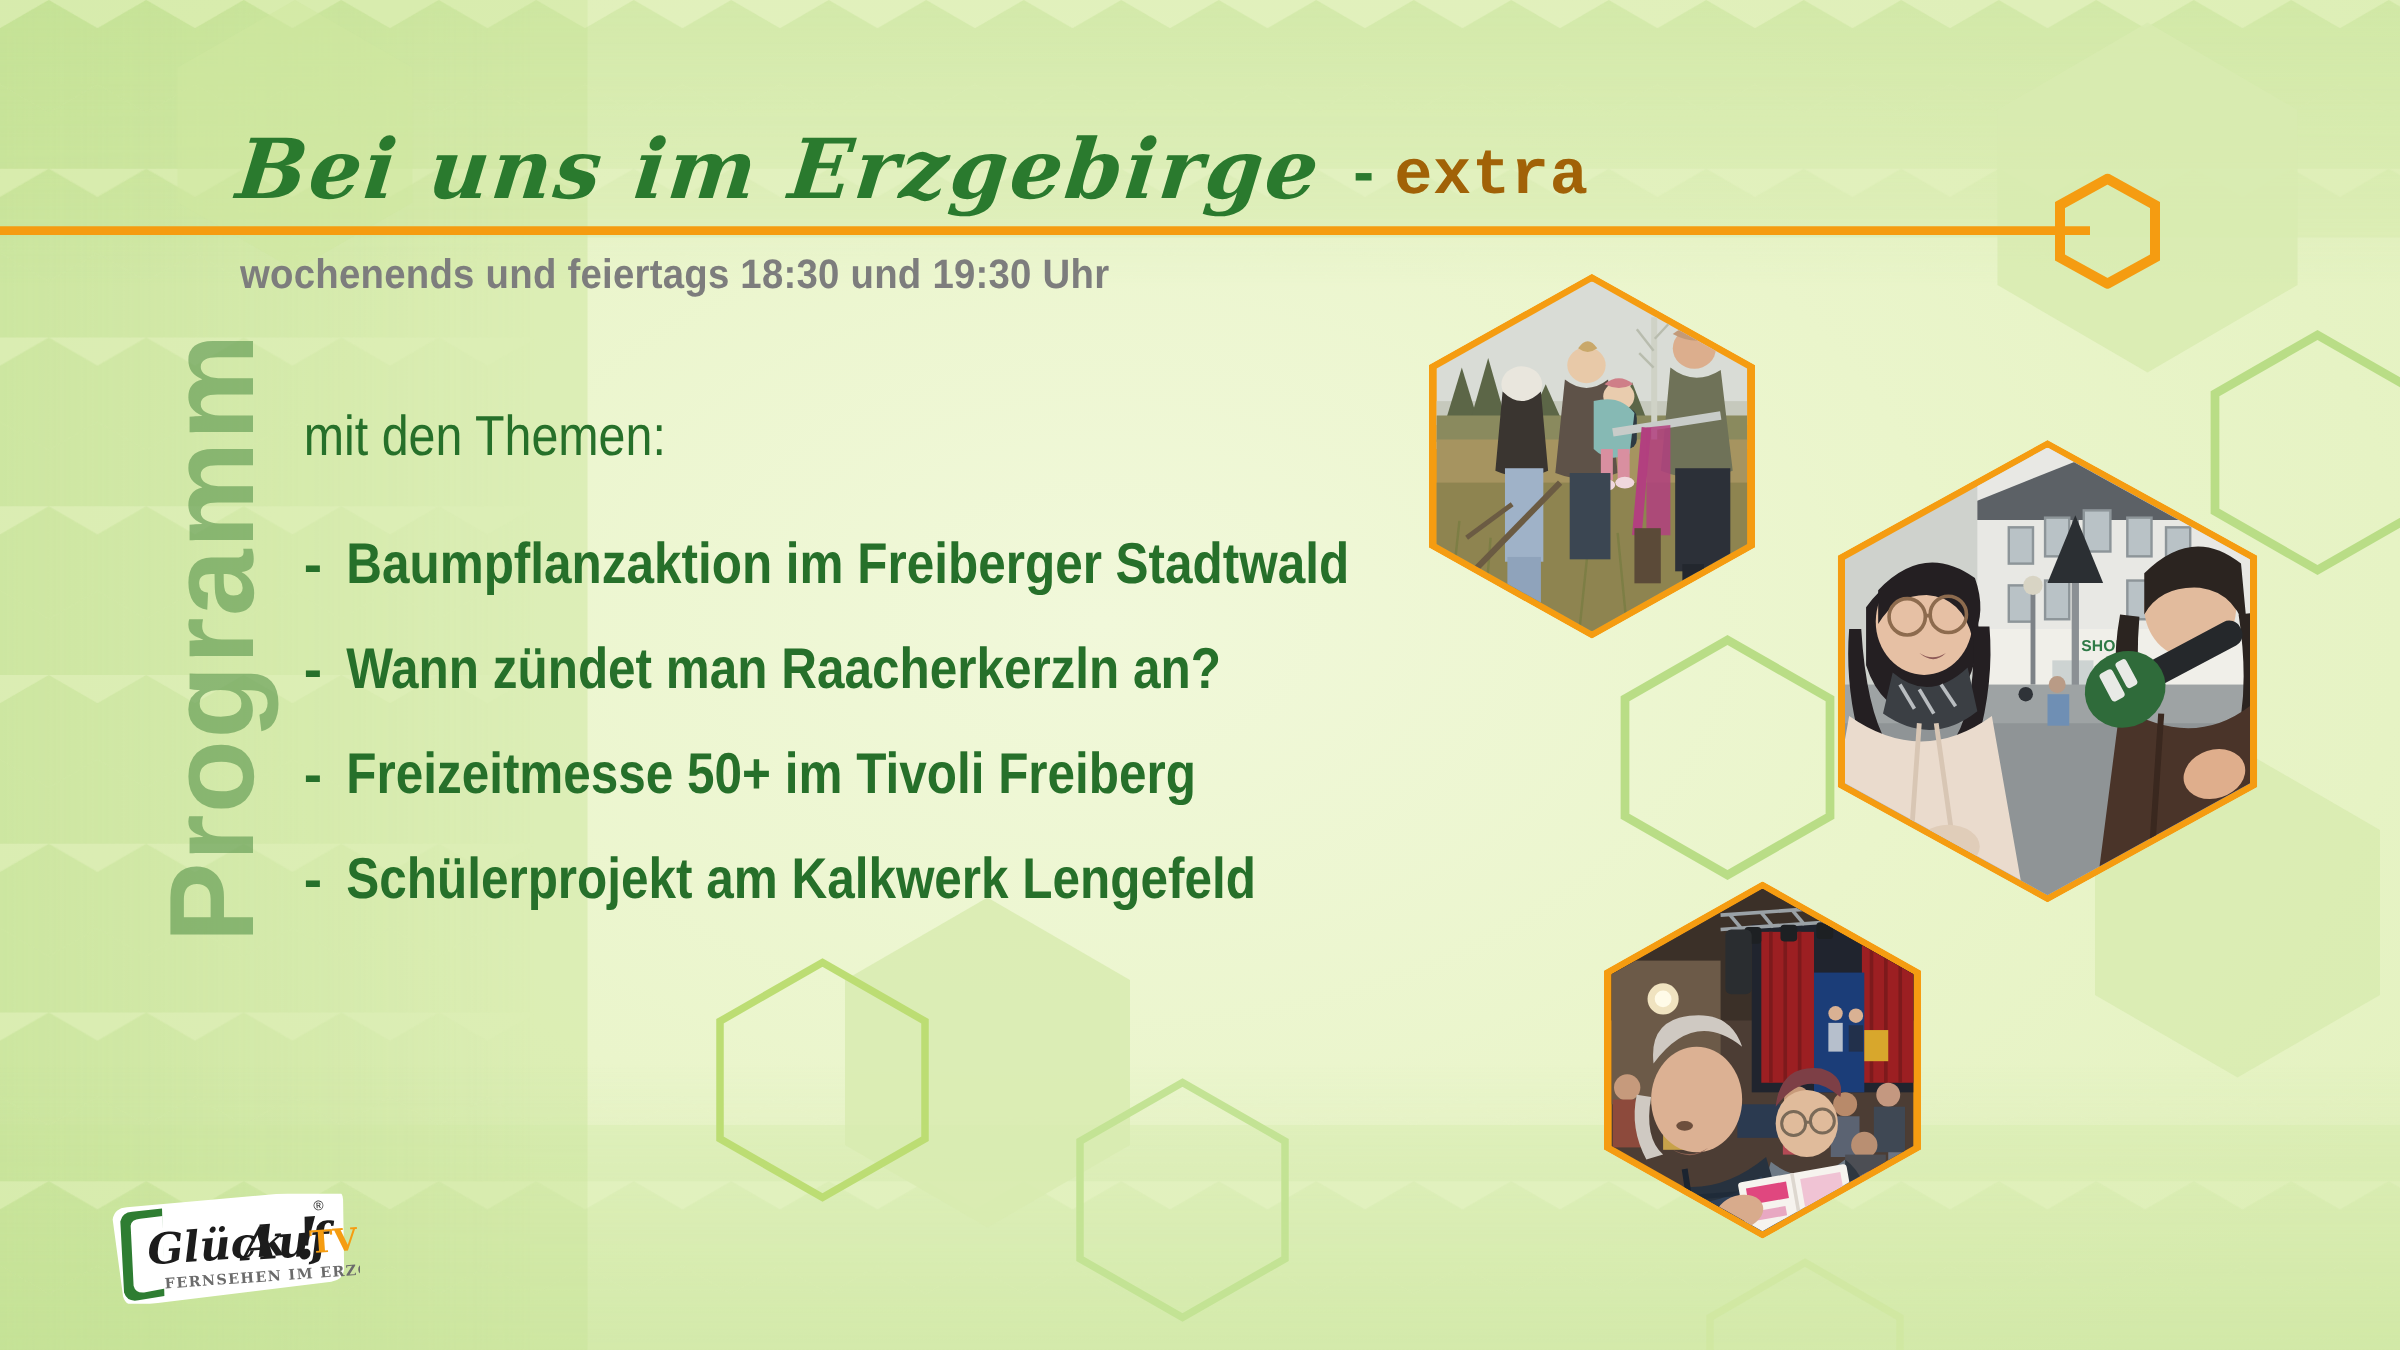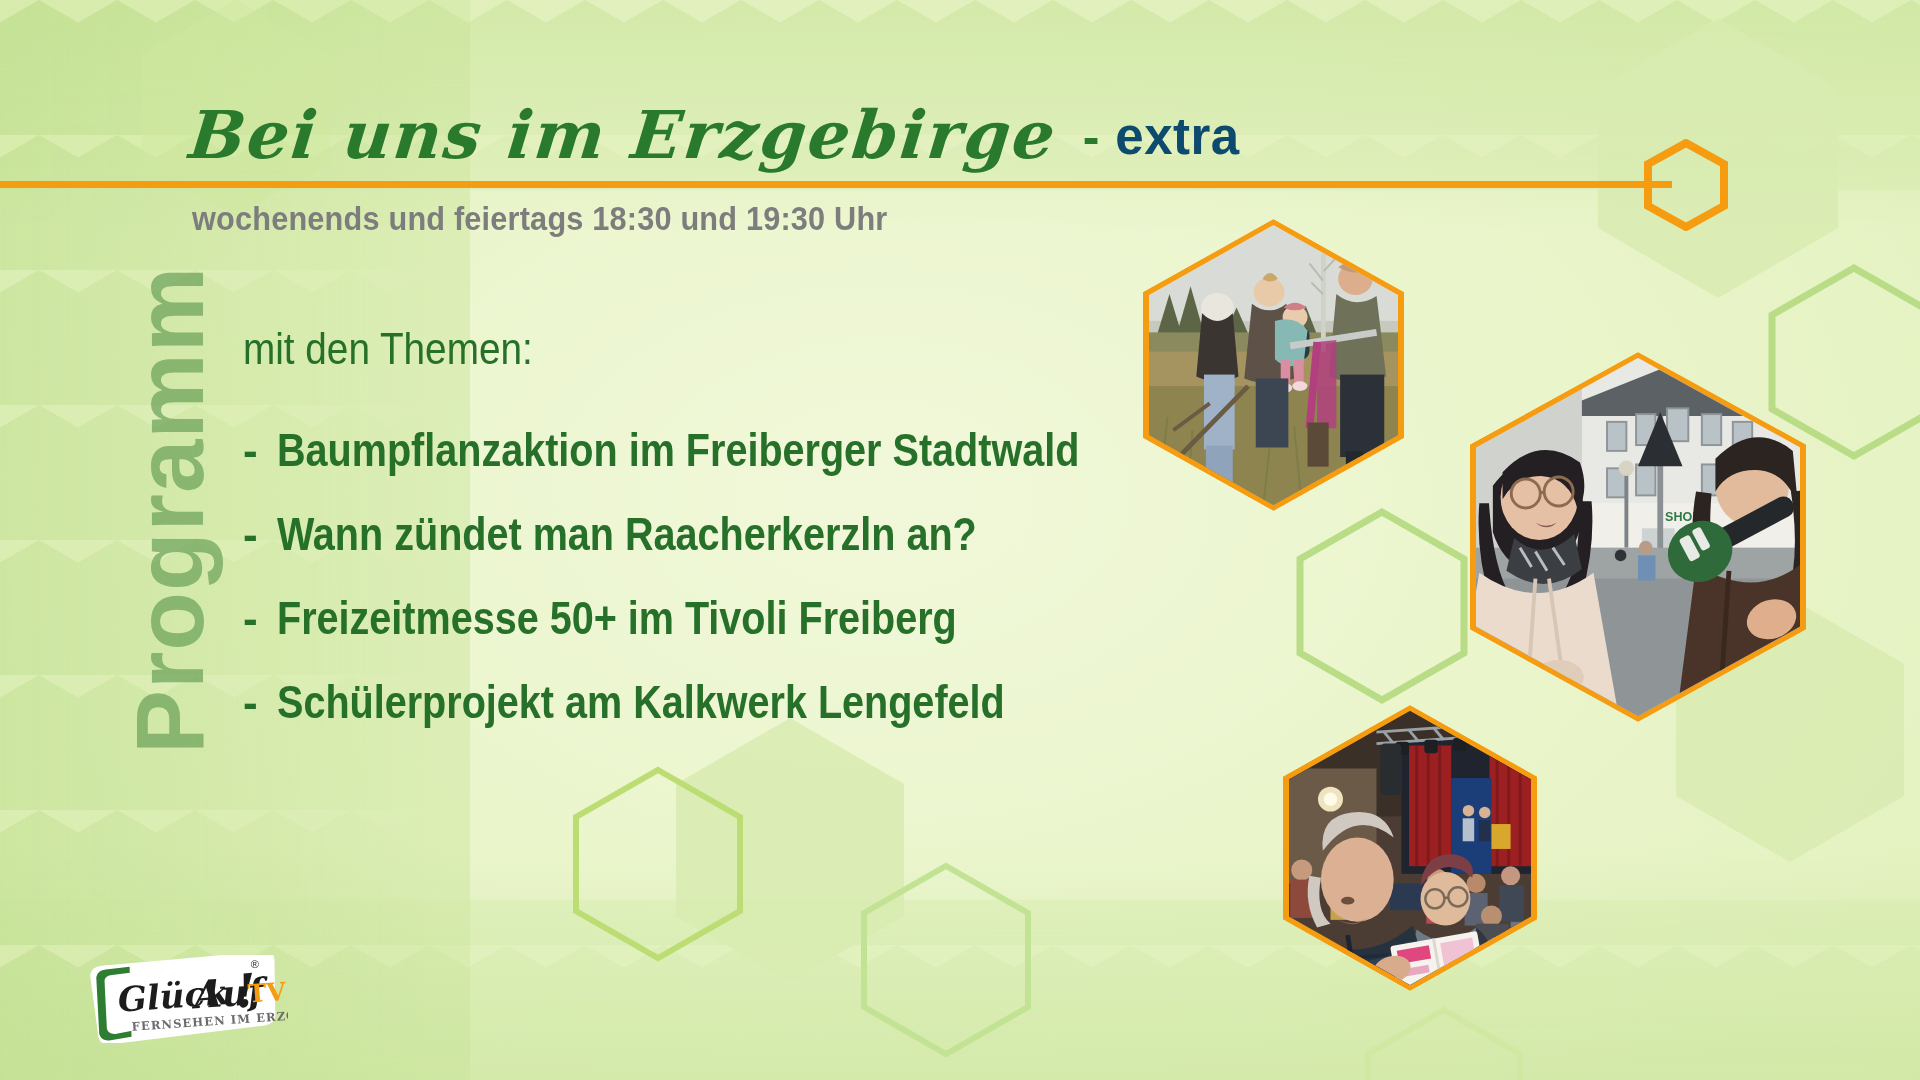--- a/index.html
+++ b/index.html
@@ -70,24 +70,24 @@
   .title-dash {
     font-family: "Liberation Sans", sans-serif;
     font-weight: bold;
     font-size: 50px;
     color: #2a7a2e;
     padding: 0 16px 0 26px;
     position: relative;
     top: -4px;
   }
   .title-extra {
-    font-family: Liberation Sans, sans-serif;
+    font-family: Liberation Mono, monospace;
     font-weight: bold;
     font-size: 51px;
-    color: #0c4a6e;
+    color: #a16207;
     letter-spacing: 0.5px;
     position: relative;
     top: -4px;
   }
 
   .subtitle {
     position: absolute;
     left: 192px;
     top: 200px;
     font-family: "Liberation Sans", sans-serif;

